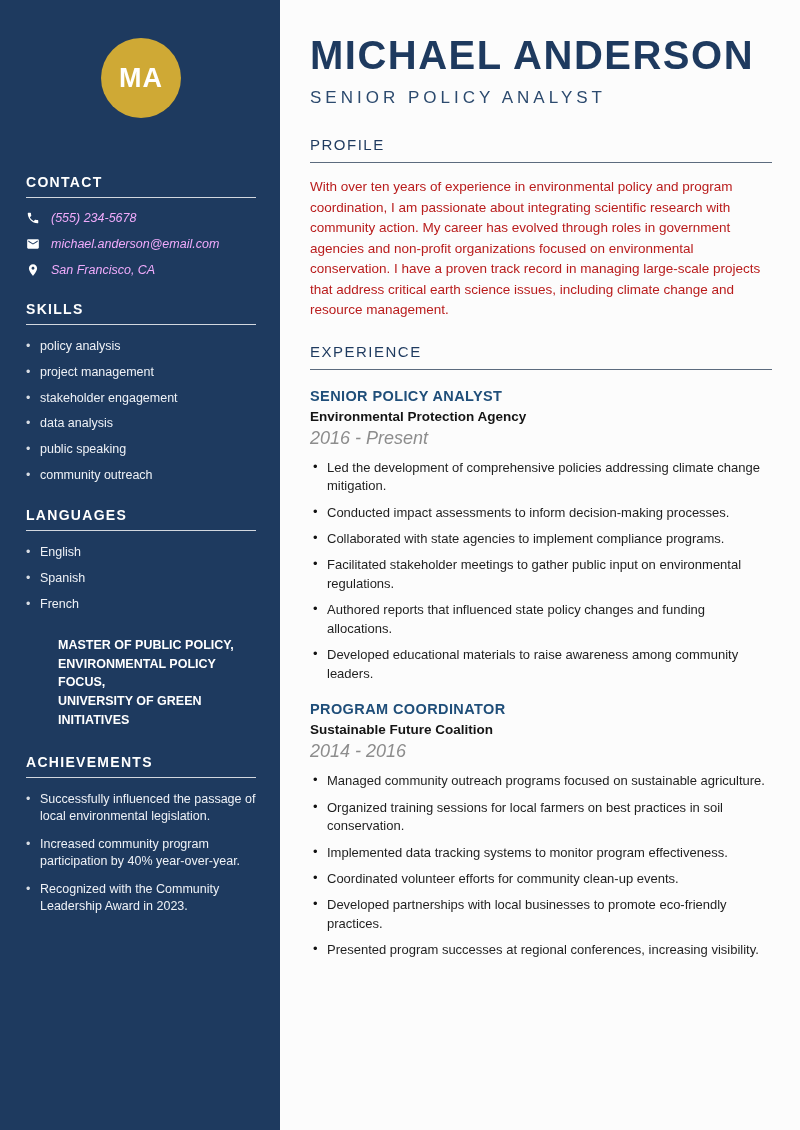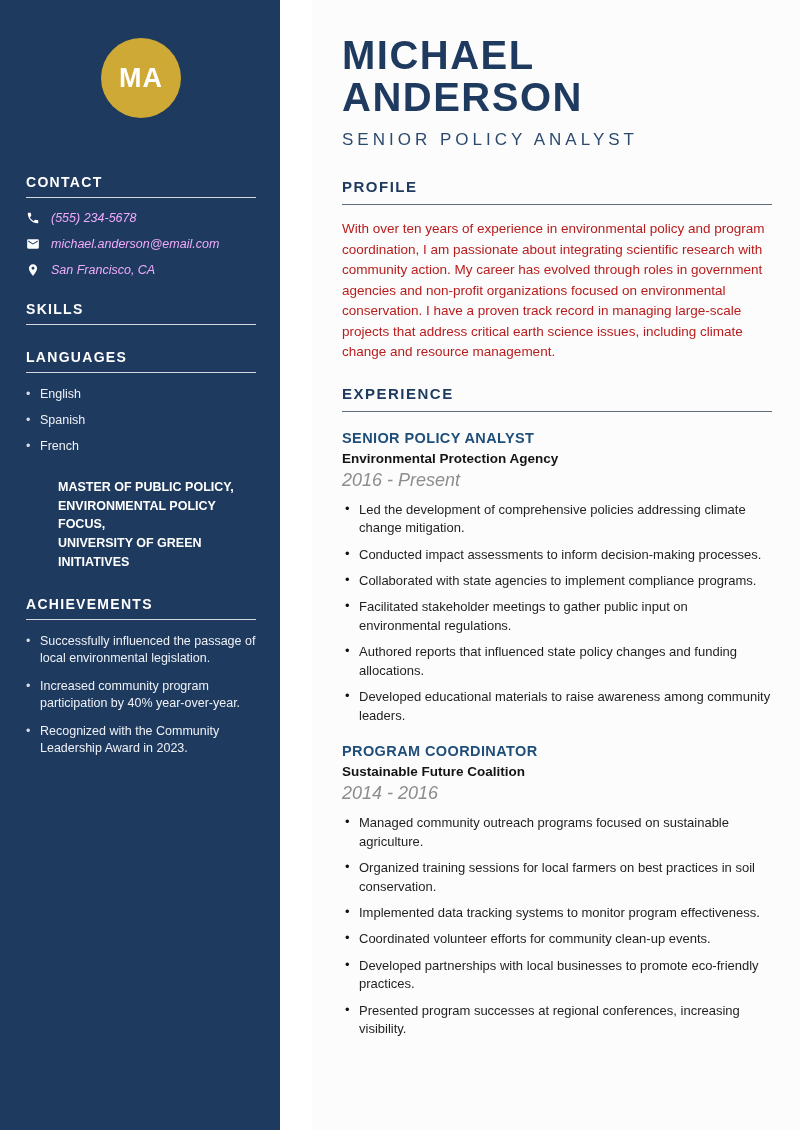--- a/index.html
+++ b/index.html
@@ -2,21 +2,21 @@
 <html><head>
 <meta charset="utf-8">
 <style>
   * { margin:0; padding:0; box-sizing:border-box; }
   html,body { background:#ffffff; }
   body {
     width:800px; height:1130px;
     font-family:"Liberation Sans", sans-serif;
     color:#222;
   }
-  .page { display:flex; width:800px; height:1130px;gap:32px; }
+  .page { display:flex; width:800px; height:1130px; }
 
   
   .sidebar {
     width:280px; height:1130px; flex:0 0 280px;
     background:#1e3a5f; color:#ffffff;
     padding:38px 24px 30px 26px;
     overflow:hidden;
   }
   .avatar {
     width:80px; height:80px; border-radius:50%;
@@ -56,21 +56,21 @@
   .name {
     font-size:40px; font-weight:bold; color:#1e3a5f;
     letter-spacing:1.5px; line-height:1.05; margin-bottom:12px;
   }
   .job-subtitle {
     font-size:17px; color:#2c4a6e; letter-spacing:4px;
     margin-bottom:28px;
   }
   .section { margin-bottom:22px; }
   .section-heading {
-    font-size:15px; font-weight:bold; color:#1e3a5f;
+    font-size:15px; font-weight:normal; color:#1e3a5f;
     letter-spacing:1.5px; padding-bottom:9px;
     border-bottom:1px solid #5c6b7e;
   }
   .profile-text {
     margin-top:14px;
     font-size:13.5px; line-height:1.52; color:#b91c1c;
   }
   .job { margin-top:18px; }
   .job-role { font-size:14.5px; font-weight:bold; color:#1f4e79; letter-spacing:0.4px; margin-bottom:5px; }
   .job-company { font-size:13.5px; font-weight:bold; color:#141414; margin-bottom:4px; }
@@ -118,20 +118,28 @@
               <path d="M12 2C8.13 2 5 5.13 5 9c0 5.25 7 13 7 13s7-7.75 7-13c0-3.87-3.13-7-7-7zm0 9.5c-1.38 0-2.5-1.12-2.5-2.5s1.12-2.5 2.5-2.5 2.5 1.12 2.5 2.5-1.12 2.5-2.5 2.5z"></path>
             </svg>
         </span>
         <span>San Francisco, CA</span>
       </div>
     </div>
 
     <div class="side-section">
       <div class="side-heading">SKILLS</div>
       <hr class="side-rule">
+      <ul class="side-list">
+        <li>policy analysis</li>
+        <li>project management</li>
+        <li>stakeholder engagement</li>
+        <li>data analysis</li>
+        <li>public speaking</li>
+        <li>community outreach</li>
+      </ul>
     </div>
 
     <div class="side-section">
       <div class="side-heading">LANGUAGES</div>
       <hr class="side-rule">
       <ul class="side-list">
         <li>English</li>
         <li>Spanish</li>
         <li>French</li>
       </ul>

